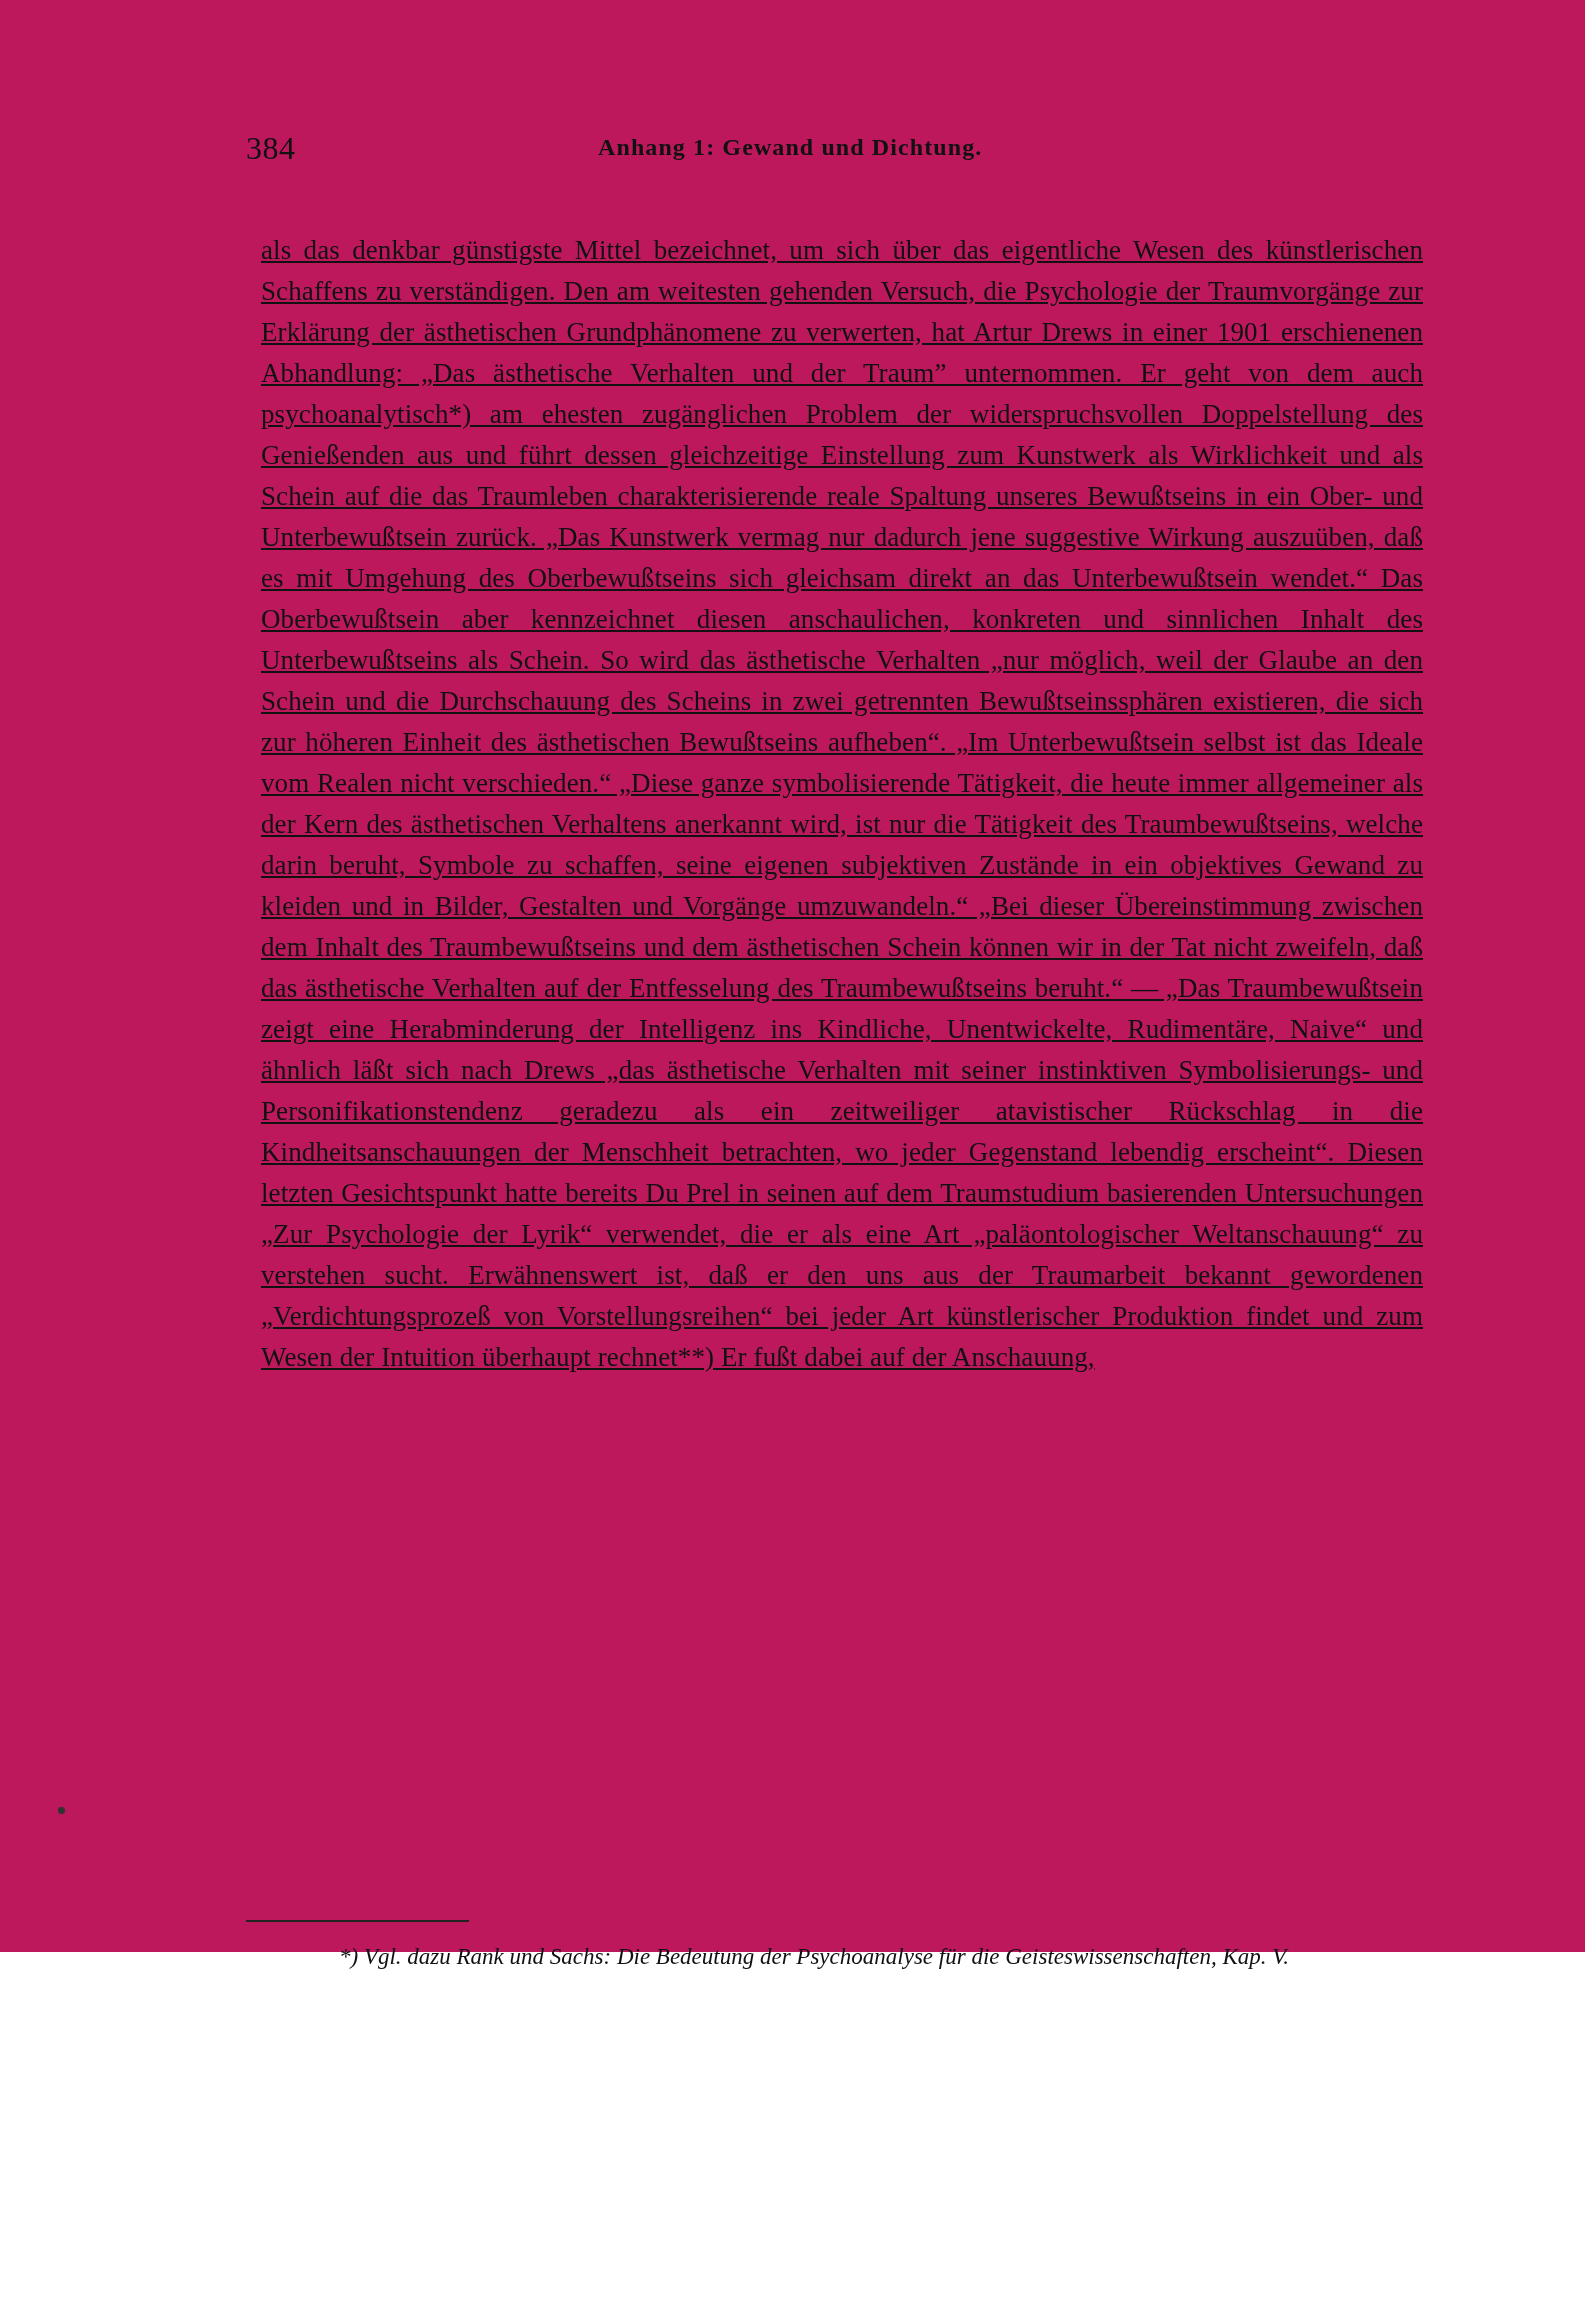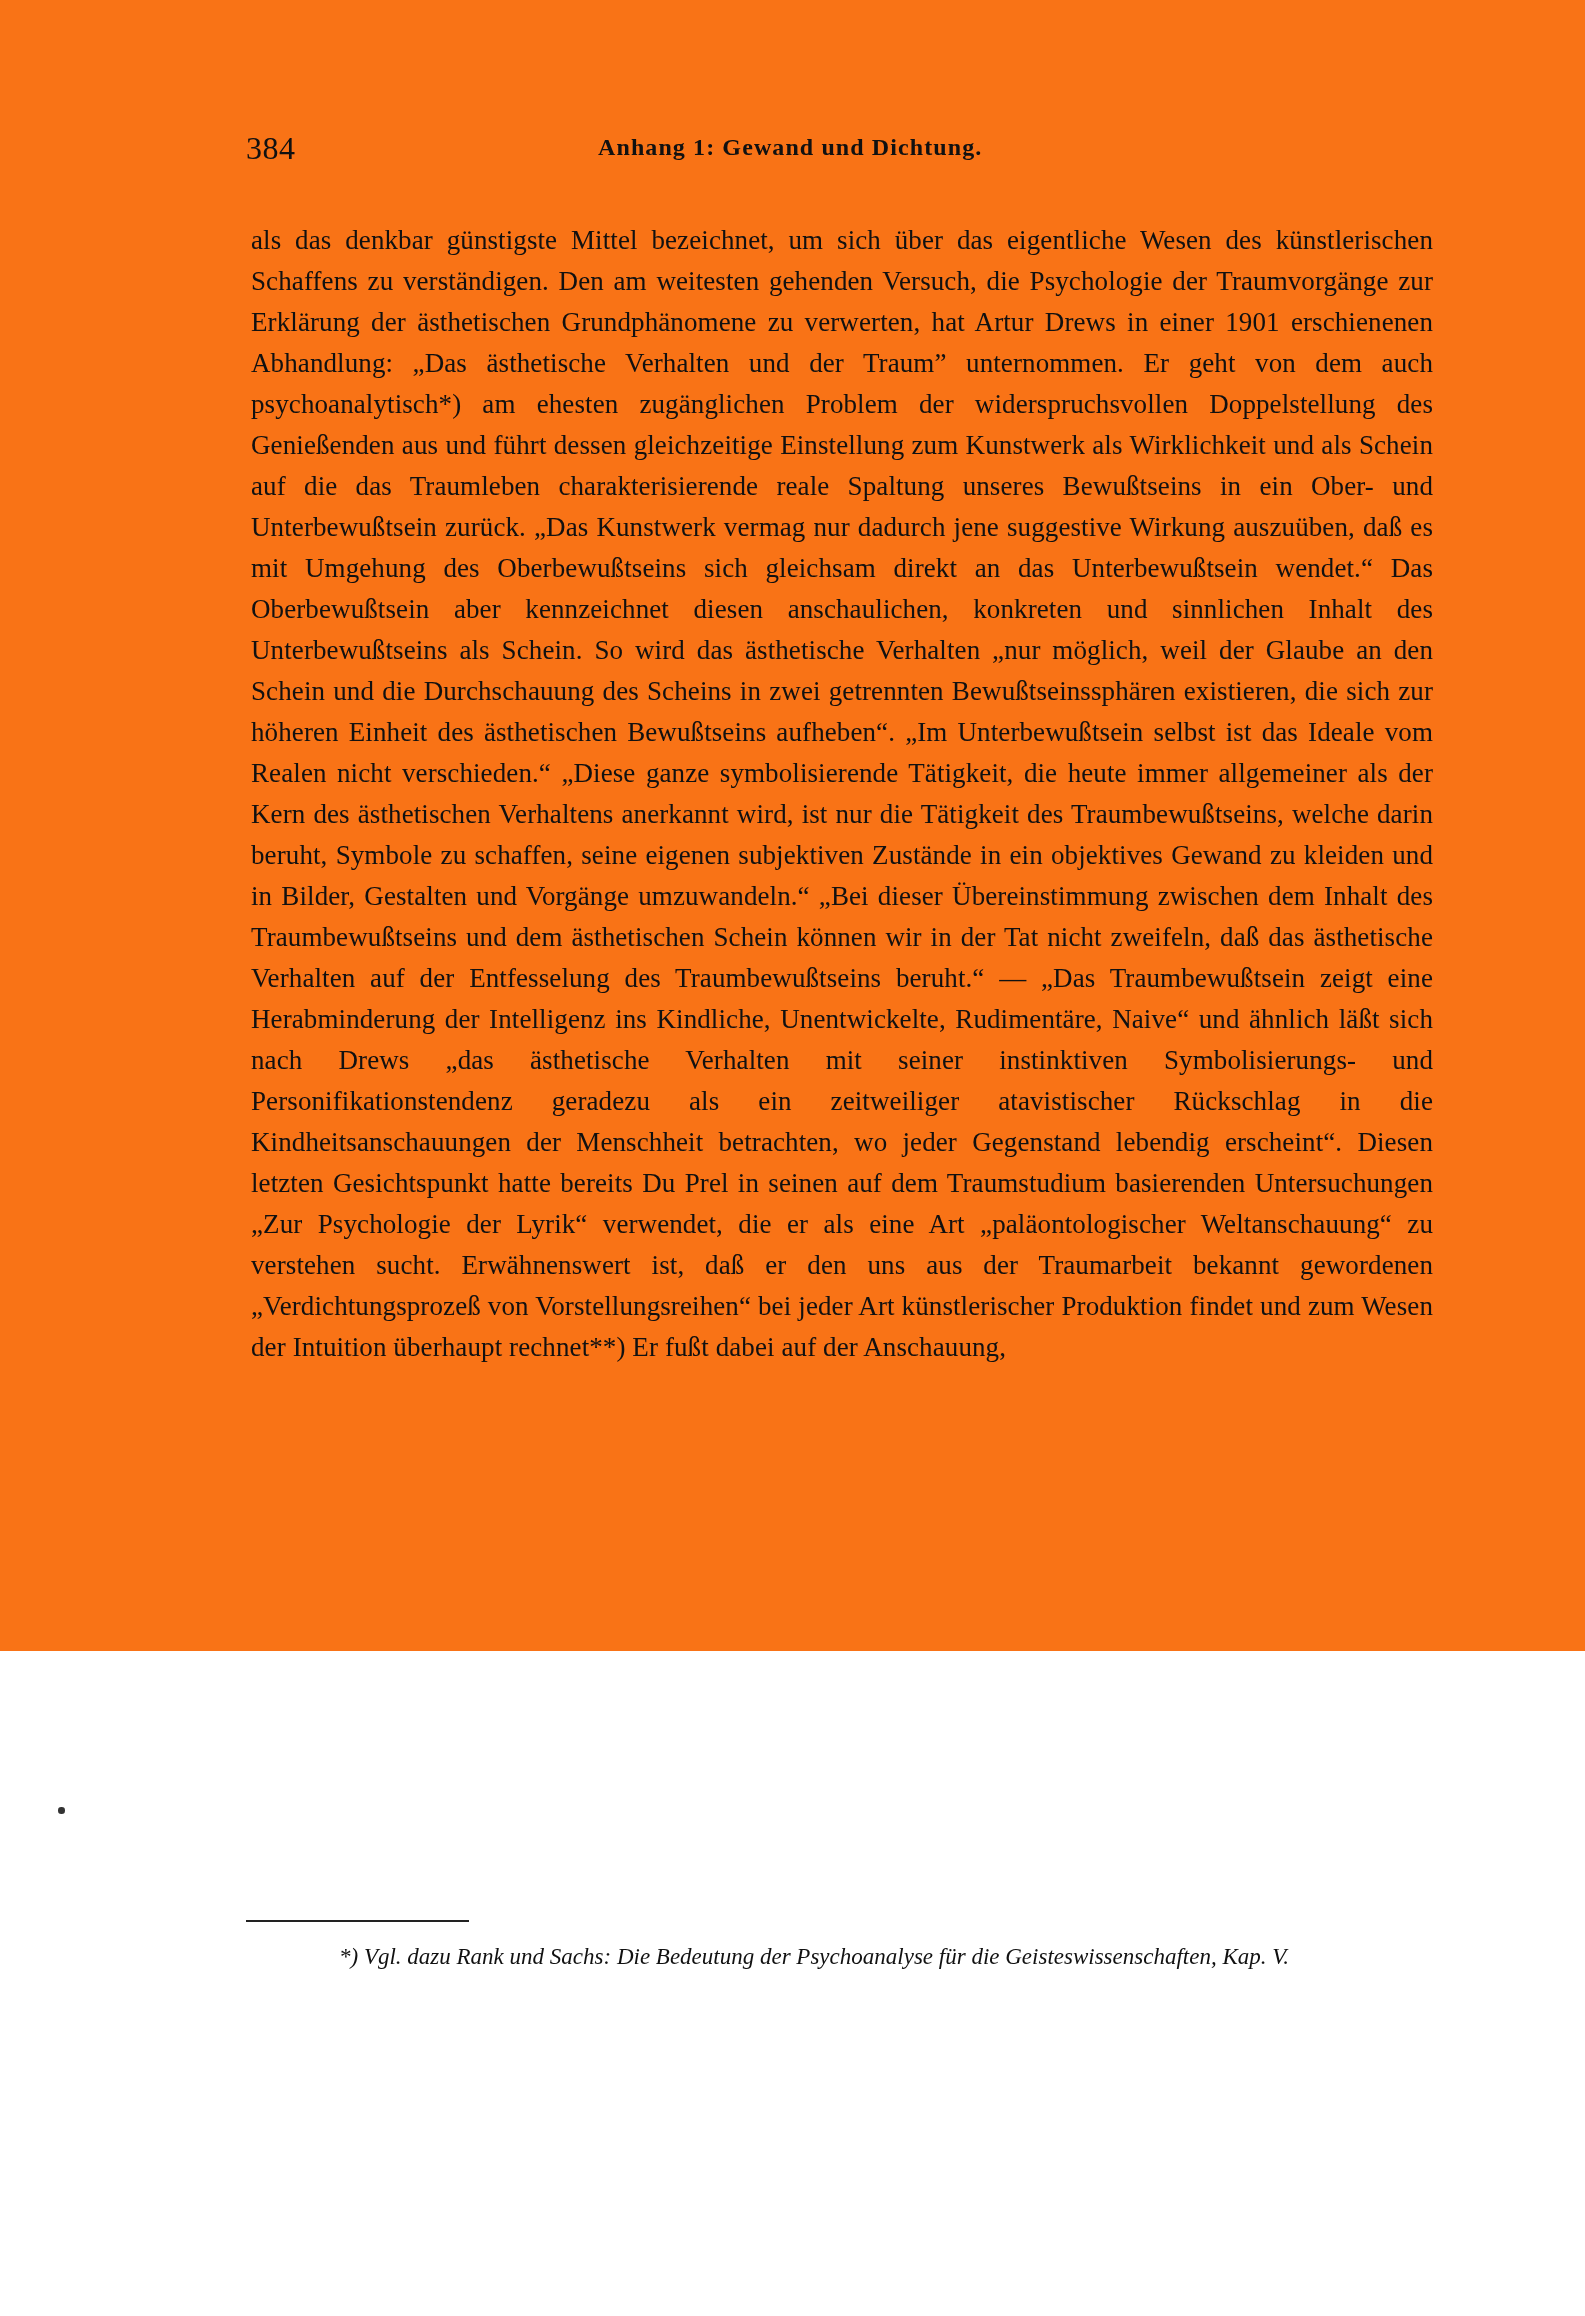--- a/index.html
+++ b/index.html
@@ -12,22 +12,22 @@
     height: 2316px;
     font-family: "Liberation Serif", serif;
     color: #111111;
     position: relative;
     overflow: hidden;
   }
   .page {
     position: absolute;
     left: 0; top: 0;
     width: 1585px;
-    height: 1651px;
-    background: #f97316;
+    height: 1952px;
+    background: #be185d;
   }
   .header {
     position: absolute;
     left: 246px;
     top: 130px;
     width: 1224px;
     height: 37px;
   }
   .folio {
     position: absolute;
@@ -50,22 +50,23 @@
     left: 246px;
     top: 215px;
     width: 1192px;
     font-size: 27px;
     line-height: 41px;
     text-align: justify;
     text-justify: inter-word;
     letter-spacing: 0.1px;
   }
   .body-text p {
-    margin: 5px;
+    margin: 15px;
     text-indent: 0;
+    text-decoration: underline;
   }
   .footnote-rule {
     position: absolute;
     left: 246px;
     top: 1920px;
     width: 223px;
     height: 1.9px;
     background: #222;
   }
   .footnotes {

